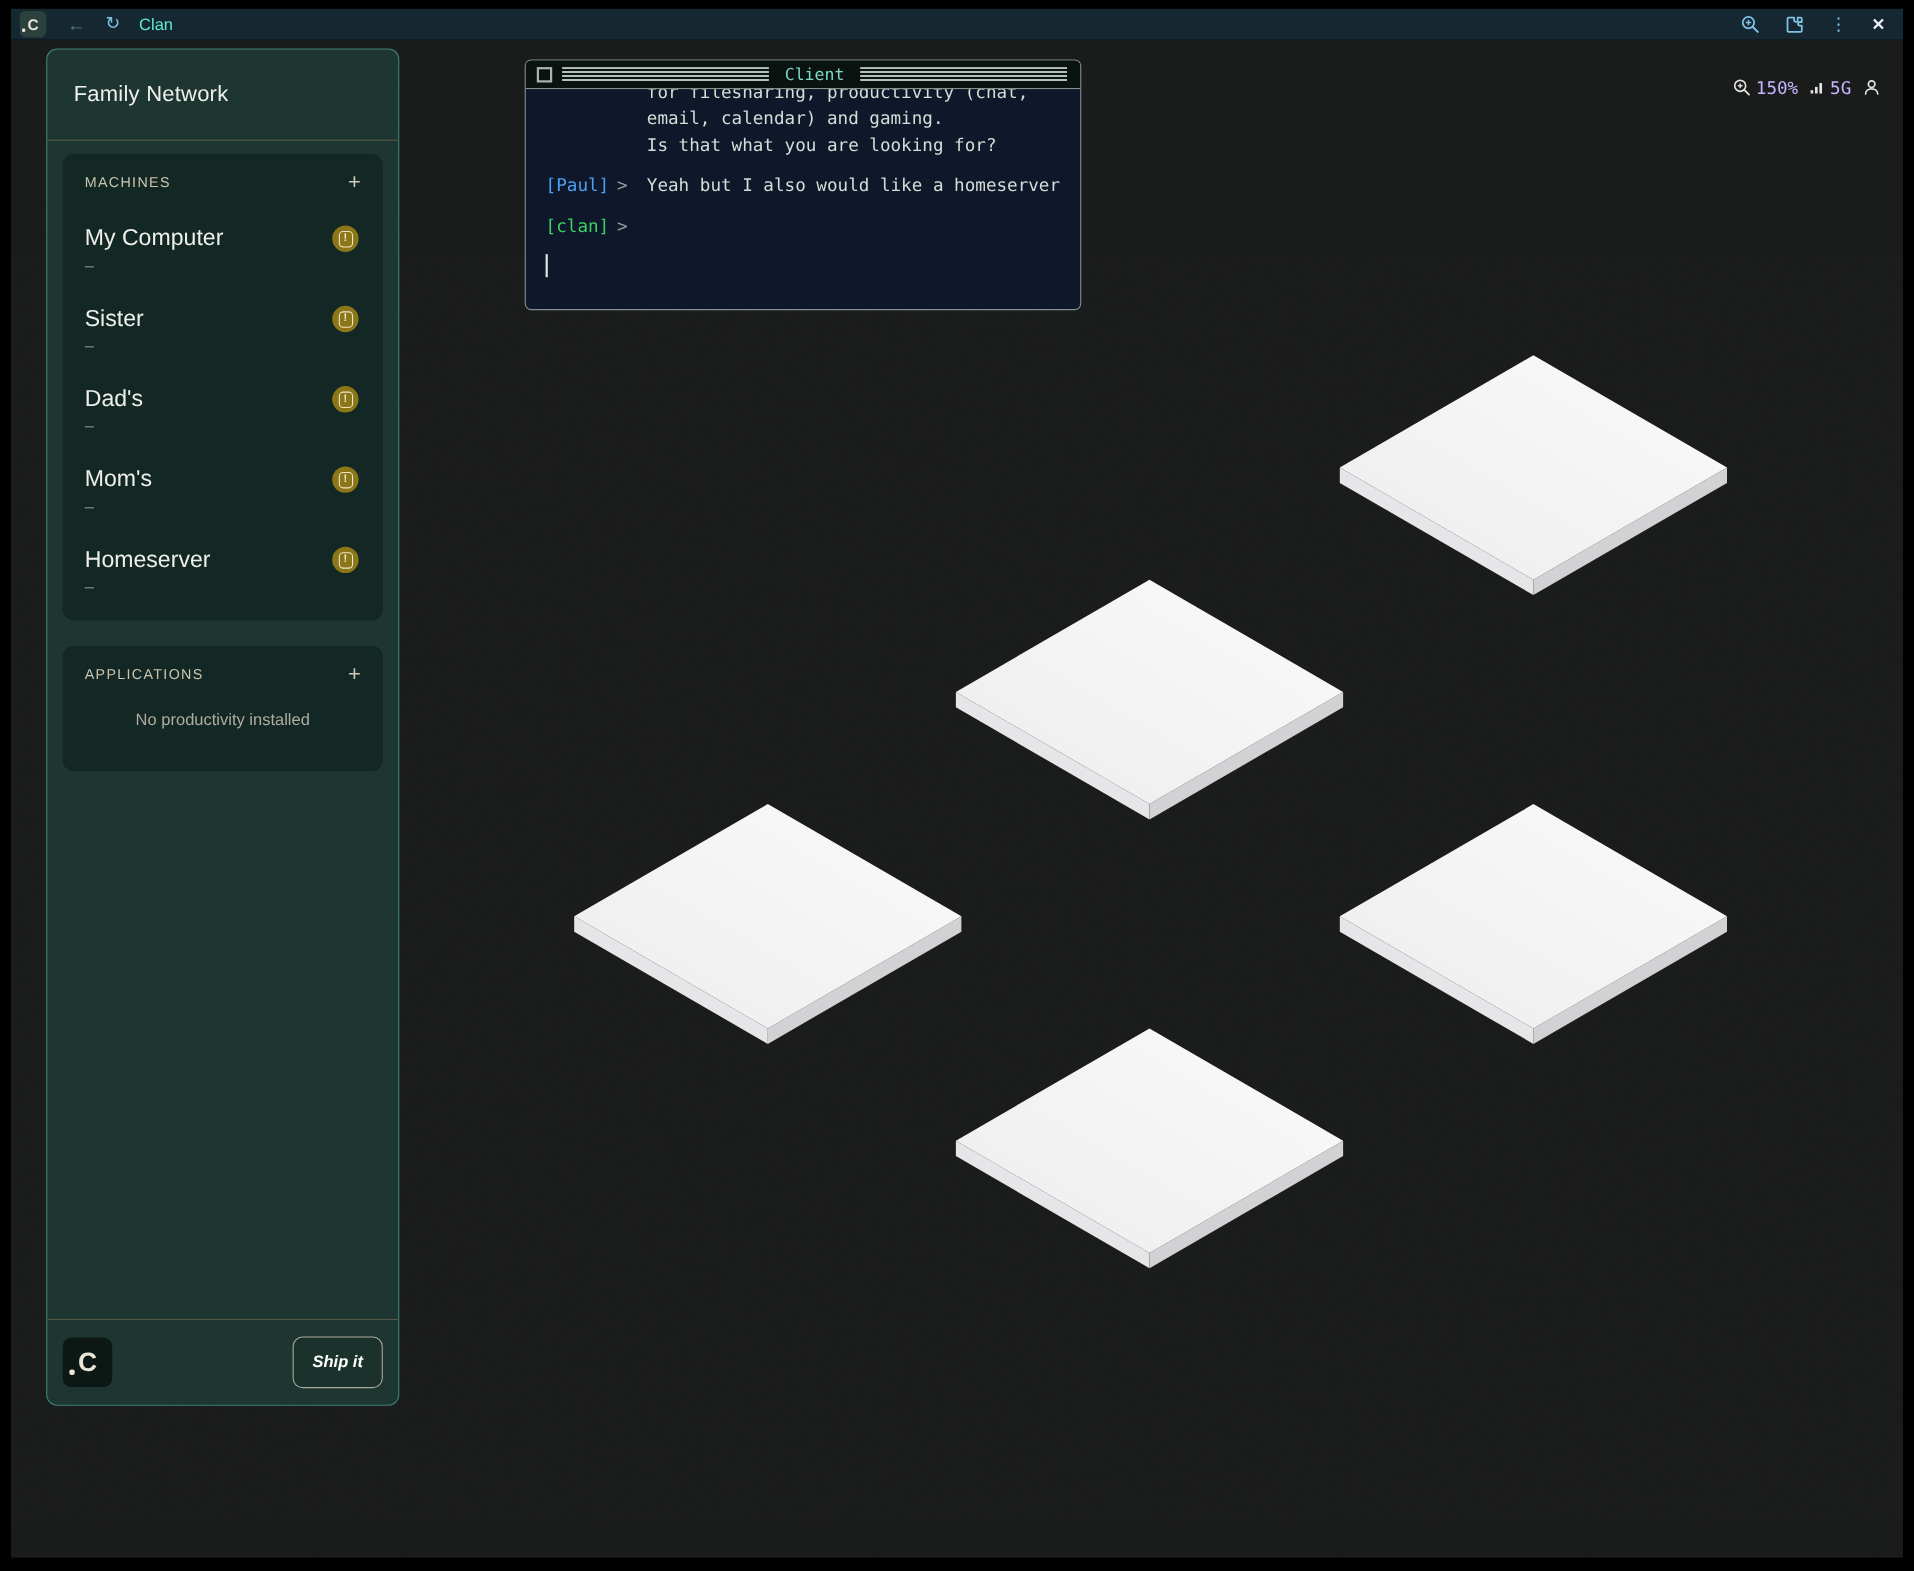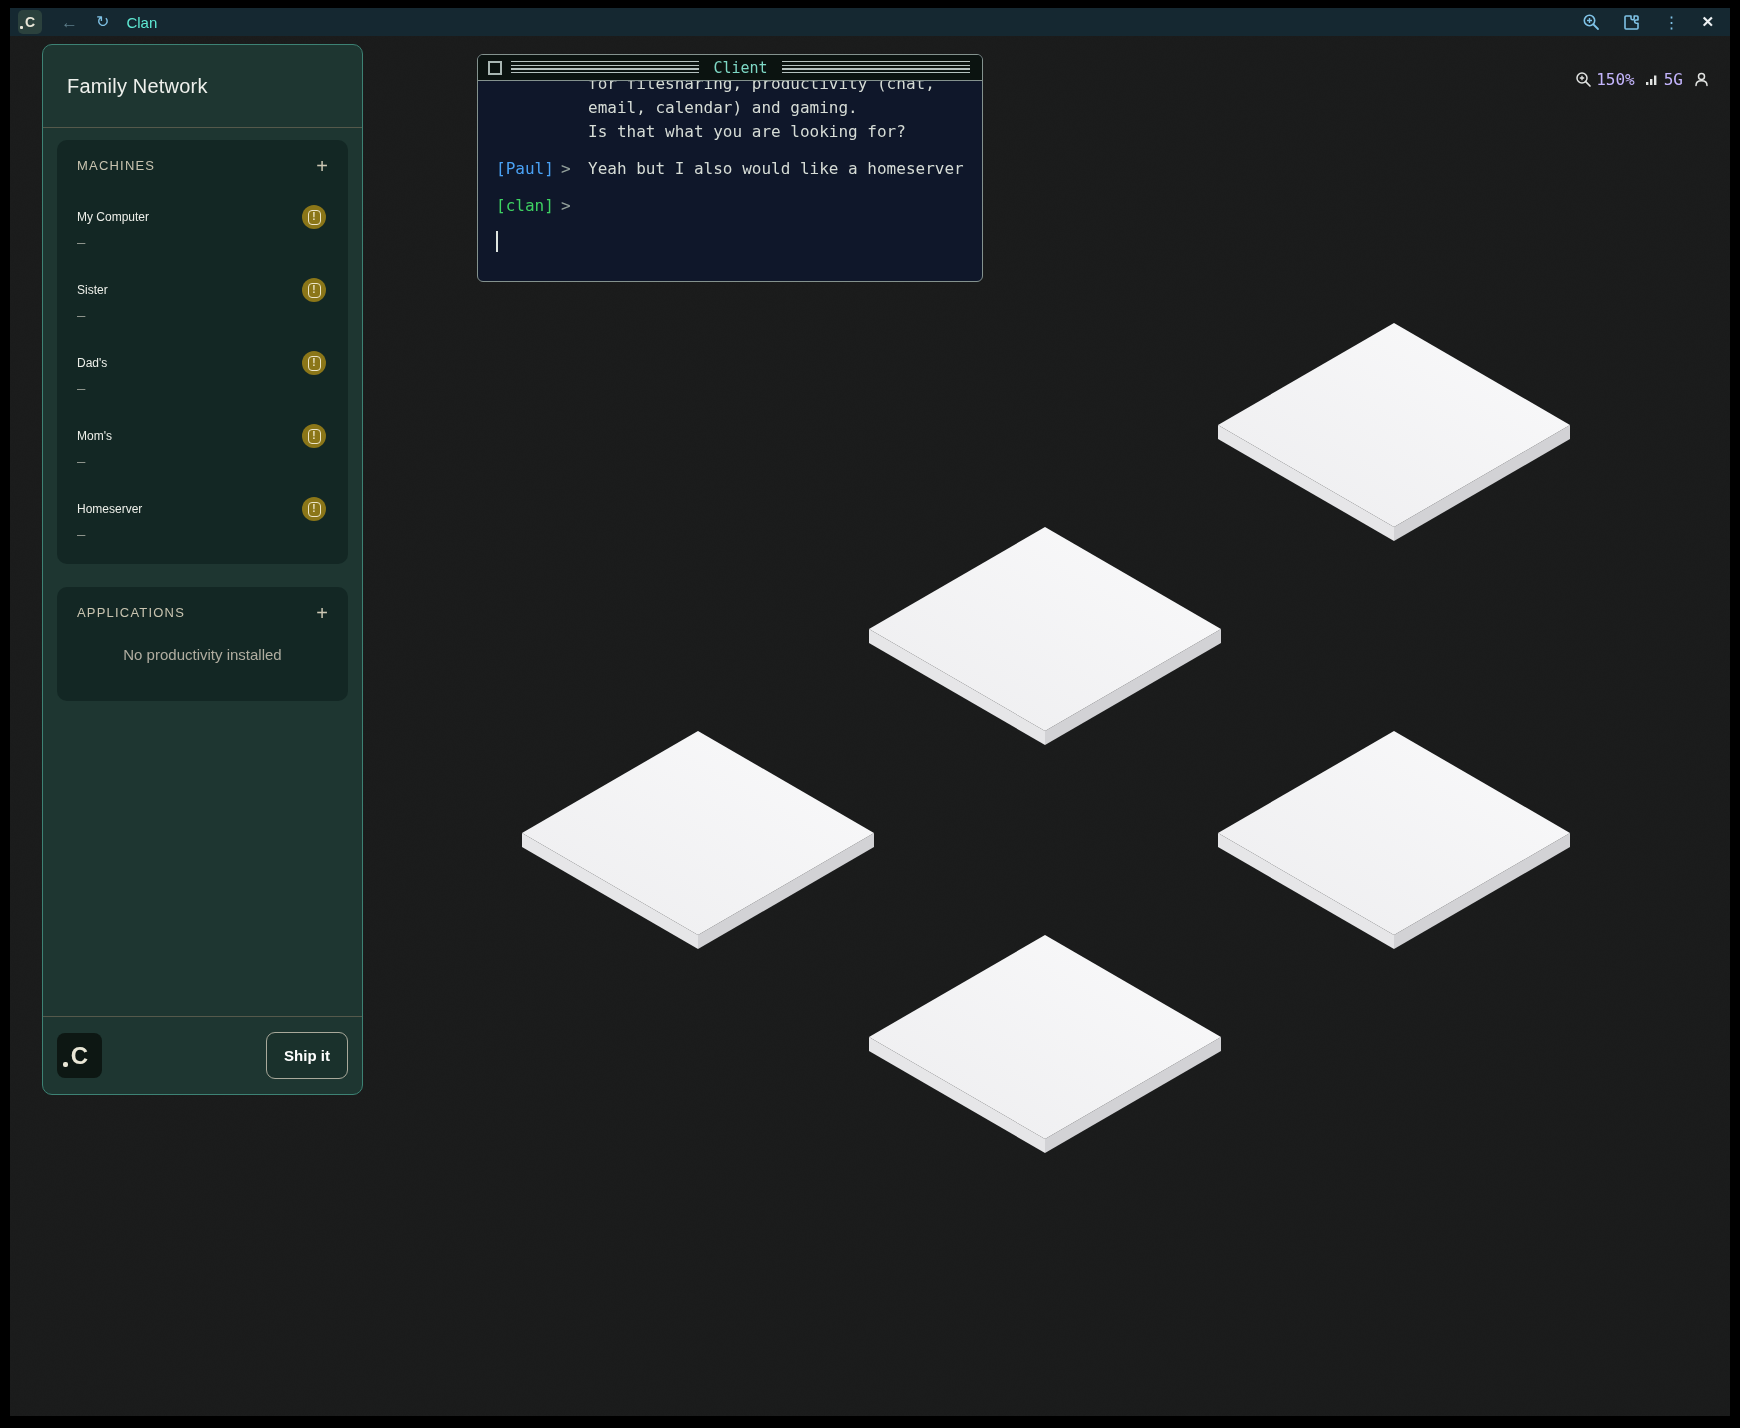--- a/index.html
+++ b/index.html
@@ -30,47 +30,47 @@
   
   .hud { position:absolute; top:34px; right:20px; display:flex; align-items:center; gap:10px;
     color:#c4b5fd; font-family:"DejaVu Sans Mono", monospace; font-size:16px; z-index:5; }
   .hud svg { display:block; }
   .hud .grp { display:flex; align-items:center; gap:4px; }
 
   
   .tile { position:absolute; width:356px; height:224px; }
 
   
-  .sidebar { position:absolute; left:42px; top:44px; width:321px; height:1051px;
+  .sidebar { position:absolute; left:42px; top:44px; width:321px; height:1234px;
     background:#1e3631; border:1px solid #3d8274; border-radius:10px; z-index:10; }
   .sb-header { height:83px; border-bottom:1px solid #55594b; display:flex; align-items:center; padding:0 24px; }
   .sb-title { color:#eef0ec; font-size:20px; letter-spacing:.2px; }
   .panel { background:#132724; border-radius:10px; margin:12px 14px 10px; padding:18px 20px 20px; }
   .panel-head { display:flex; align-items:center; justify-content:space-between; }
   .panel-label { color:#c9c4b0; font-size:13px; letter-spacing:1.2px; }
   .panel-add { color:#cdc8b4; font-size:20px; font-weight:300; line-height:14px; cursor:default; }
   .machine-list { margin-top:34px; }
   .machine-row { position:relative; margin-bottom:30px; }
   .machine-row:last-child { margin-bottom:2px; }
-  .machine-name { color:#edefe9; font-size:12px; line-height:20px; }
+  .machine-name { color:#edefe9; font-size:21px; line-height:20px; }
   .machine-sub { color:#8e948c; font-size:15px; line-height:17px; margin-top:6px; }
   .status-badge { position:absolute; right:2px; top:-2px; width:24px; height:24px; border-radius:50%;
     background:#8b7618; display:flex; align-items:center; justify-content:center; }
   .badge-box { width:13px; height:15px; border:1.5px solid #ece5c8; border-radius:4px;
     color:#ece5c8; font-size:10px; font-weight:700; display:flex; align-items:center; justify-content:center; line-height:1; }
   .apps-panel { margin-top:23px; padding-bottom:38px; }
   .apps-empty { color:#b0ada0; font-size:15px; text-align:center; margin-top:26px; }
   .sb-footer { position:absolute; left:0; right:0; bottom:0; height:78px; border-top:1px solid #55594b;
     display:flex; align-items:center; justify-content:space-between; padding:0 14px; }
   .logo-box { width:45px; height:45px; border-radius:8px; background:#0d1713;
     display:flex; align-items:center; justify-content:center; }
   .logo-box .c-glyph { font-size:24px; color:#e9e6d6; }
   .logo-box .c-glyph i { width:5px; height:5px; left:-8px; bottom:1px; background:#e9e6d6; border-radius:2px; }
   .ship-btn { width:82px; height:47px; border:1px solid #a9a99b; border-radius:9px; background:#1a312c;
-    color:#ffffff; font-size:15px; font-weight:700; display:flex; align-items:center; justify-content:center; cursor:default; }
+    color:#ffffff; font-size:15px; font-weight:700; display:flex; align-items:center; justify-content:center; cursor:default;font-style:italic; }
 
   
   .client-win { position:absolute; left:477px; top:54px; width:506px; height:228px;
     background:#0f172a; border:1px solid #84928e; border-radius:6px; z-index:20;
     font-family:"DejaVu Sans Mono", monospace; overflow:hidden; }
   .client-titlebar { position:relative; z-index:3; height:26px; background:#0b1310;
     border-bottom:1px solid #84928e; display:flex; align-items:center; padding:0 12px 0 10px; }
   .tb-square { width:14px; height:14px; border:2px solid #a8b6b2; margin-right:9px; flex:none; }
   .tb-lines { flex:1; height:13px;
     background:repeating-linear-gradient(to bottom, #b5c1bf 0 1.4px, transparent 1.4px 3.6px); }

